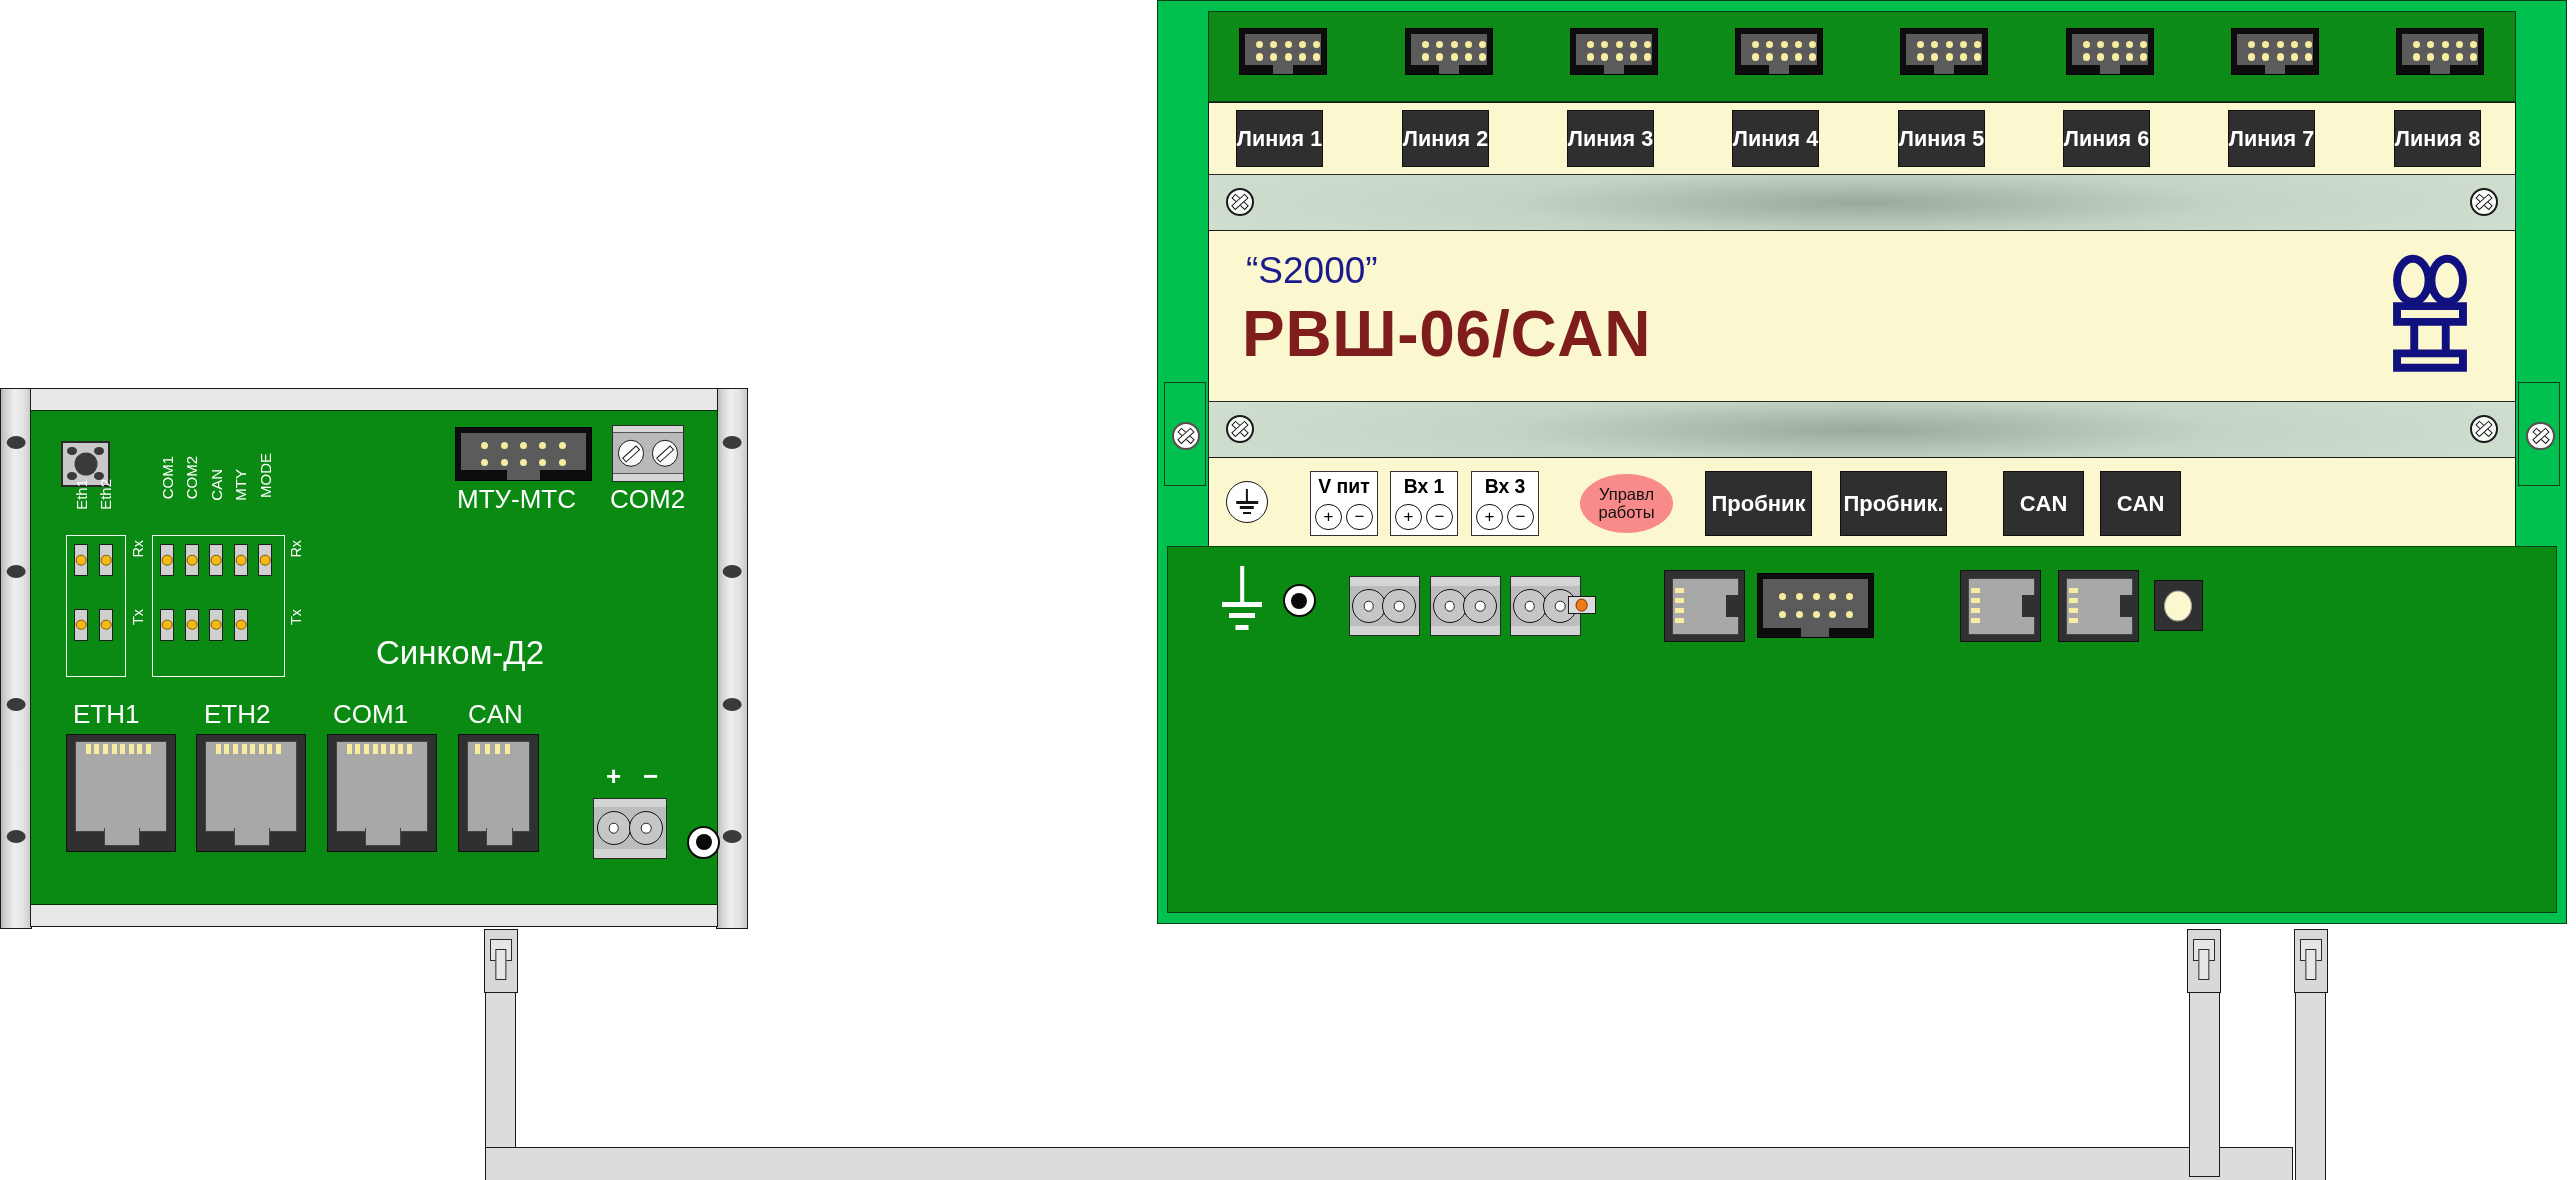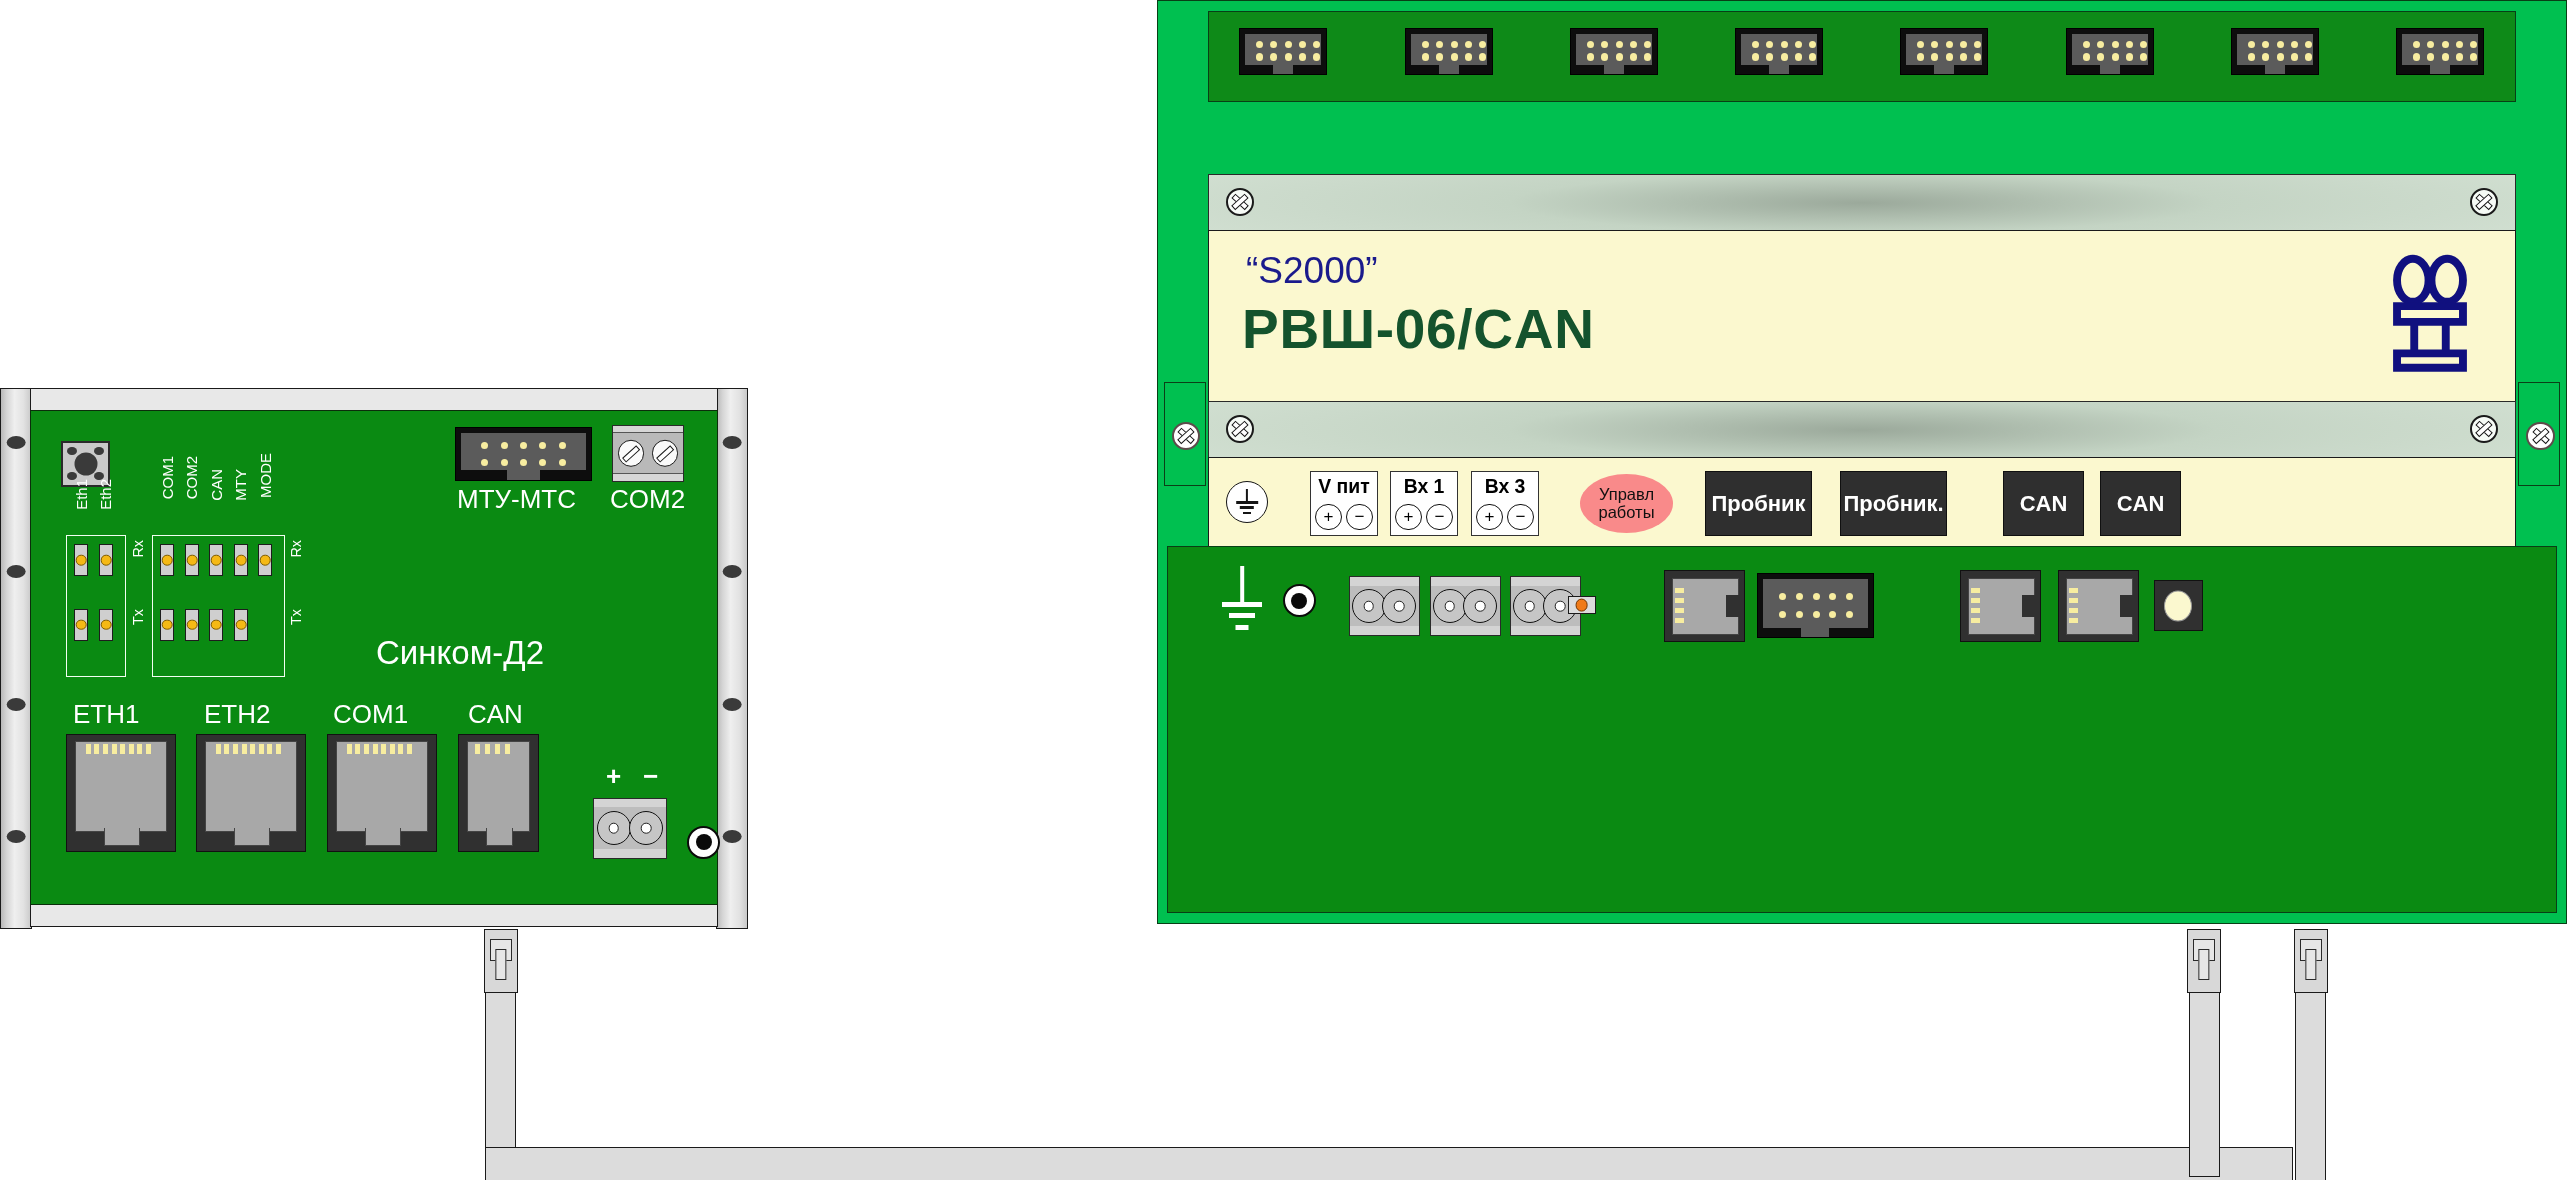--- a/index.html
+++ b/index.html
@@ -96,21 +96,21 @@
   .mountslot{position:absolute;background:#00c050;border:1.4px solid #0b3f17;}
   .phillips{position:absolute;width:24.4px;height:24.4px;border-radius:50%;
         background:#ffffff;border:2.9px solid #5d4b4b;}
   .phillips.flat{border:2.2px solid #1a1a1a;background:#f6fbf6;}
   .phillips::before,.phillips::after{content:"";position:absolute;left:50%;top:50%;
         width:16px;height:4.3px;background:#fff;border:1.4px solid #161616;}
   .phillips::before{transform:translate(-50%,-50%) rotate(42deg);}
   .phillips::after{transform:translate(-50%,-50%) rotate(-42deg);}
 
   .title-s2000{position:absolute;color:#1a1a8c;font-size:37px;font-weight:400;white-space:nowrap;}
-  .title-model{position:absolute;color:#14532d;font-size:55px;font-weight:700;
+  .title-model{position:absolute;color:#7f1d1d;font-size:64px;font-weight:700;
         white-space:nowrap;letter-spacing:0.7px;}
 
   .termcard{position:absolute;background:#ffffff;border:1.4px solid #333;}
   .termcard .tt{position:absolute;left:0;right:0;top:2.9px;text-align:center;
         color:#000;font-size:19.4px;font-weight:700;white-space:nowrap;}
   .termcard .sgn{position:absolute;bottom:5px;width:24.4px;height:24.4px;border-radius:50%;
         border:1.4px solid #111;background:#fff;color:#000;font-size:17px;
         display:flex;align-items:center;justify-content:center;}
 
   .pinkled{position:absolute;background:#f98a8a;border-radius:50%;
@@ -440,20 +440,30 @@
         <div class="pin" style="left:59px;top:11.5px"></div>
       <div class="pin" style="left:73px;top:11.5px"></div>
       <div class="pin" style="left:16px;top:24.4px"></div>
         <div class="pin" style="left:30px;top:24.4px"></div>
       <div class="pin" style="left:45px;top:24.4px"></div>
         <div class="pin" style="left:59px;top:24.4px"></div>
       <div class="pin" style="left:73px;top:24.4px"></div>
     </div>
   </div>
 
+  <div class="rv-band-cream" style="top:101px;height:72px">
+    <div class="linebadge" style="left:27px;top:7.2px;width:85px;height:55px">Линия 1</div>
+    <div class="linebadge" style="left:193px;top:7.2px;width:85px;height:55px">Линия 2</div>
+    <div class="linebadge" style="left:358px;top:7.2px;width:85px;height:55px">Линия 3</div>
+    <div class="linebadge" style="left:523px;top:7.2px;width:85px;height:55px">Линия 4</div>
+    <div class="linebadge" style="left:689px;top:7.2px;width:85px;height:55px">Линия 5</div>
+    <div class="linebadge" style="left:854px;top:7.2px;width:85px;height:55px">Линия 6</div>
+    <div class="linebadge" style="left:1019px;top:7.2px;width:85px;height:55px">Линия 7</div>
+    <div class="linebadge" style="left:1185px;top:7.2px;width:85px;height:55px">Линия 8</div>
+  </div>
 
   <div class="rv-band-gray" style="top:173px;height:56px">
     <div class="phillips flat" style="left:17px;top:13px"></div>
     <div class="phillips flat" style="right:17px;top:13px"></div>
   </div>
 
   <div class="rv-band-cream" style="top:229px;height:171px">
     <div class="title-s2000" style="left:37px;top:18.7px">“S2000”</div>
     <div class="title-model" style="left:33px;top:66px">РВШ-06/CAN</div>
     <svg class="logo-svg" style="right:42px;top:21.6px" width="86" height="122" viewBox="0 0 120 170">

